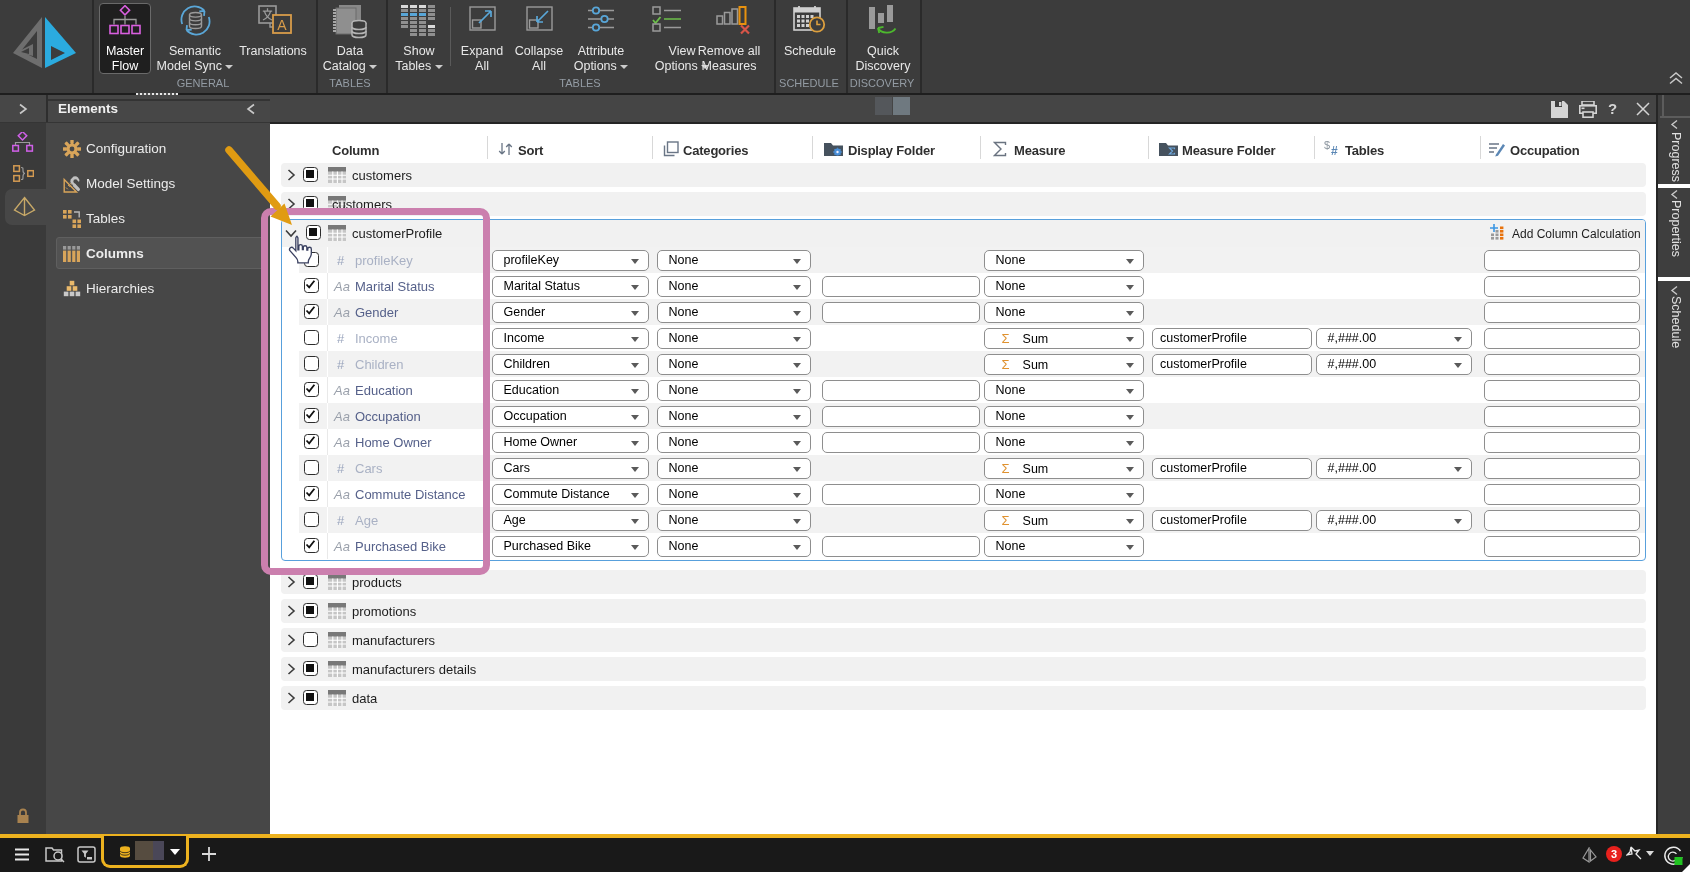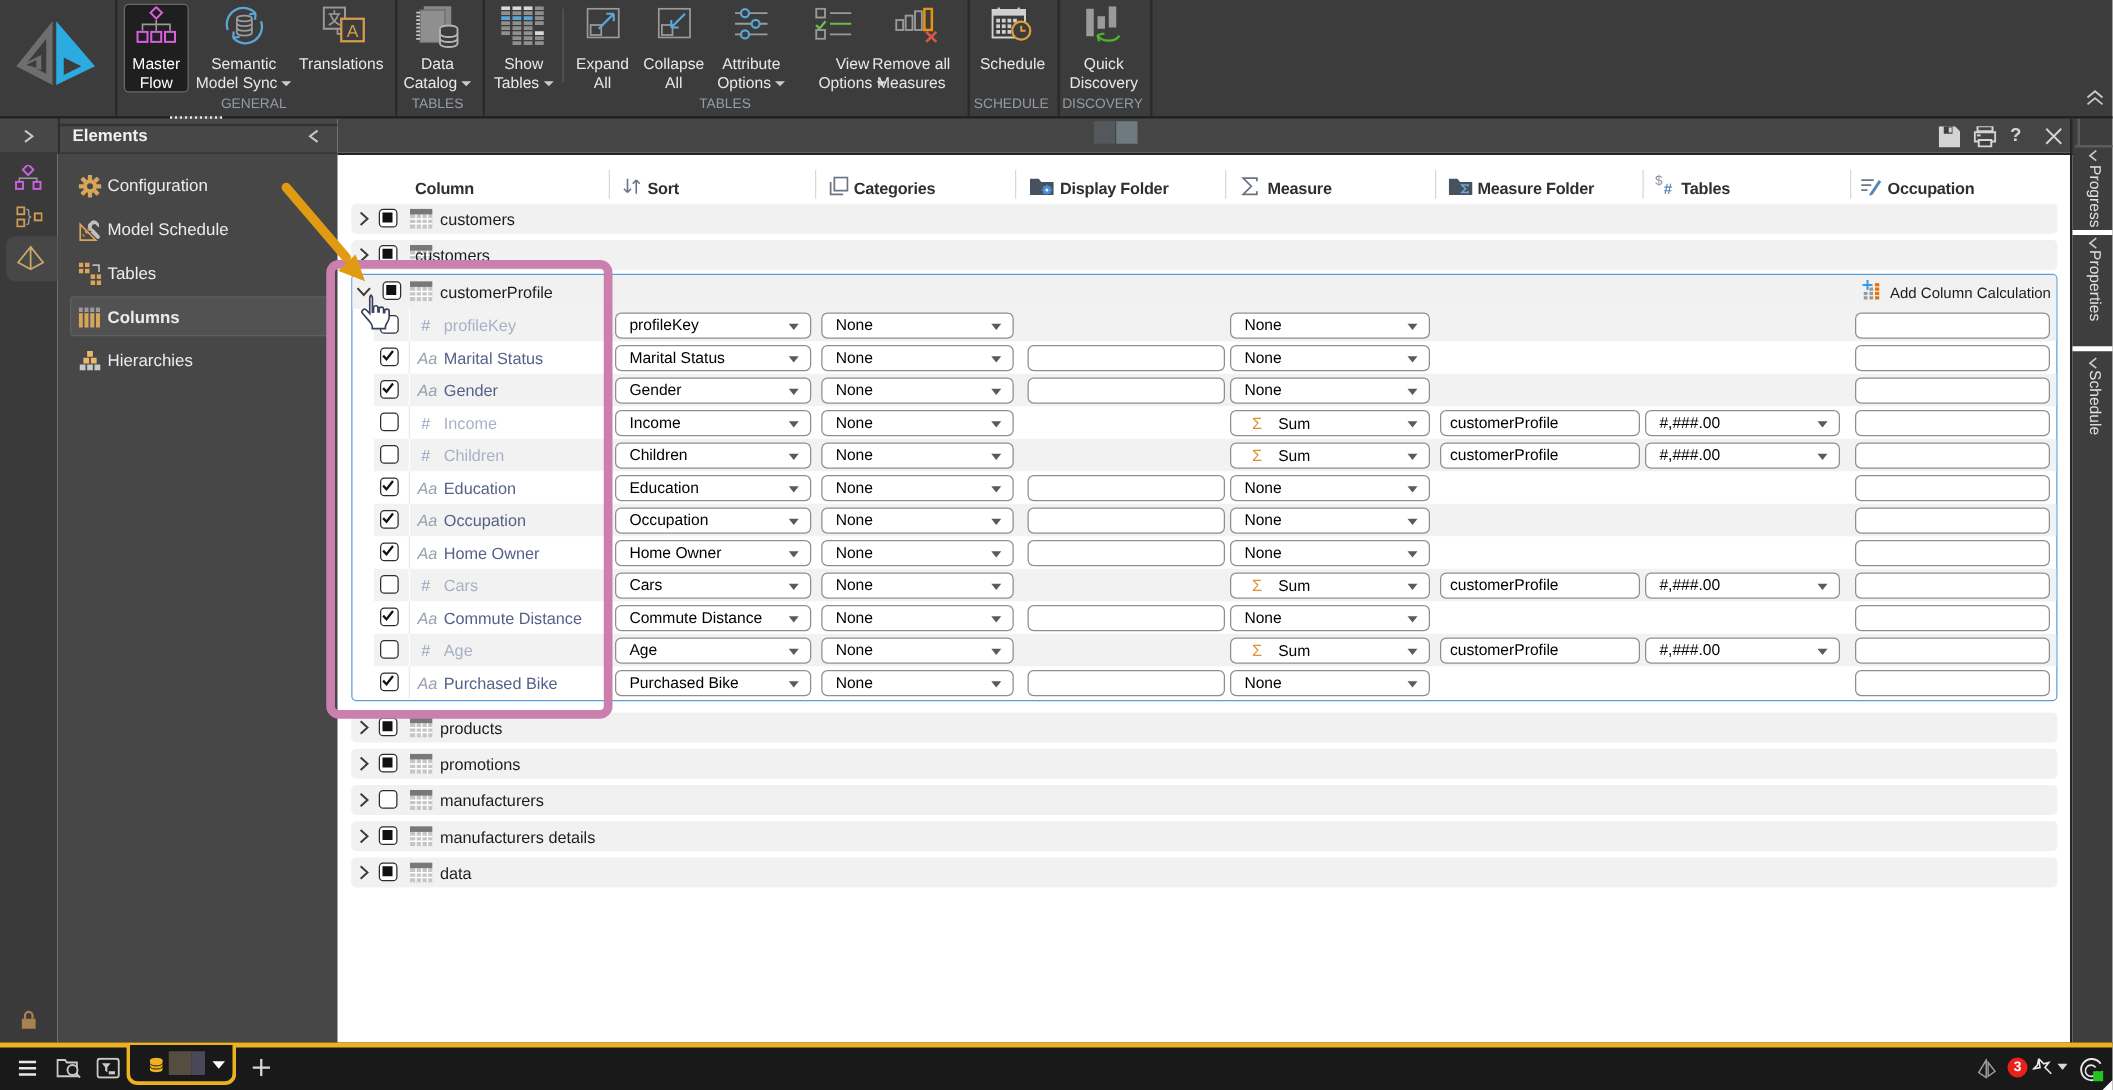--- a/index.html
+++ b/index.html
@@ -231,21 +231,21 @@
     </g>
     <circle cx="9" cy="9" r="2.4" fill="#474747"></circle>
   </svg>
 <div class="pitem" style="top:141px">Configuration</div>
 <svg class="ab" style="left:63px;top:175px" width="19" height="18" viewBox="0 0 19 18">
 <path d="M1.2 17 L1.2 4.5 L13.5 17 Z" fill="none" stroke="#d9a55a" stroke-width="1.4"></path>
 <path d="M3 12.5 l1.8 1.8 M5 10 l1.8 1.8 M7 7.8 l1.8 1.8" stroke="#d9a55a" stroke-width="0.9"></path>
 <path d="M10.5 1.5 a4.2 4.2 0 0 1 4.5 1 a4.2 4.2 0 0 1 1 4.5 L13.2 4.2 l-2.4 0.5 -0.5 2.4 2.8 2.8 a4.2 4.2 0 0 1 -4.5 -1 a4.2 4.2 0 0 1 -1 -4.5 Z" fill="#c0c0c0"></path>
 <path d="M12 8.5 l4.5 4.8 a1.6 1.6 0 0 1 -2.3 2.3 L9.5 10.8" fill="#c0c0c0"></path>
 </svg>
-<div class="pitem" style="top:176px">Model Schedule</div>
+<div class="pitem" style="top:176px">Model Settings</div>
 <svg class="ab" style="left:63px;top:210px" width="18" height="18" viewBox="0 0 18 18">
 <g fill="#d9a55a">
       <rect x="0" y="0" width="3.6" height="3.6"></rect>
       <rect x="5" y="0" width="3.6" height="3.6"></rect>
 <rect x="0" y="5" width="3.6" height="3.6"></rect>
       <rect x="5" y="5" width="3.6" height="3.6"></rect>
 <rect x="9.5" y="9.5" width="3.6" height="3.6"></rect>
       <rect x="14.4" y="9.5" width="3.6" height="3.6"></rect>
 <rect x="9.5" y="14.4" width="3.6" height="3.6"></rect>
       <rect x="14.4" y="14.4" width="3.6" height="3.6"></rect>

